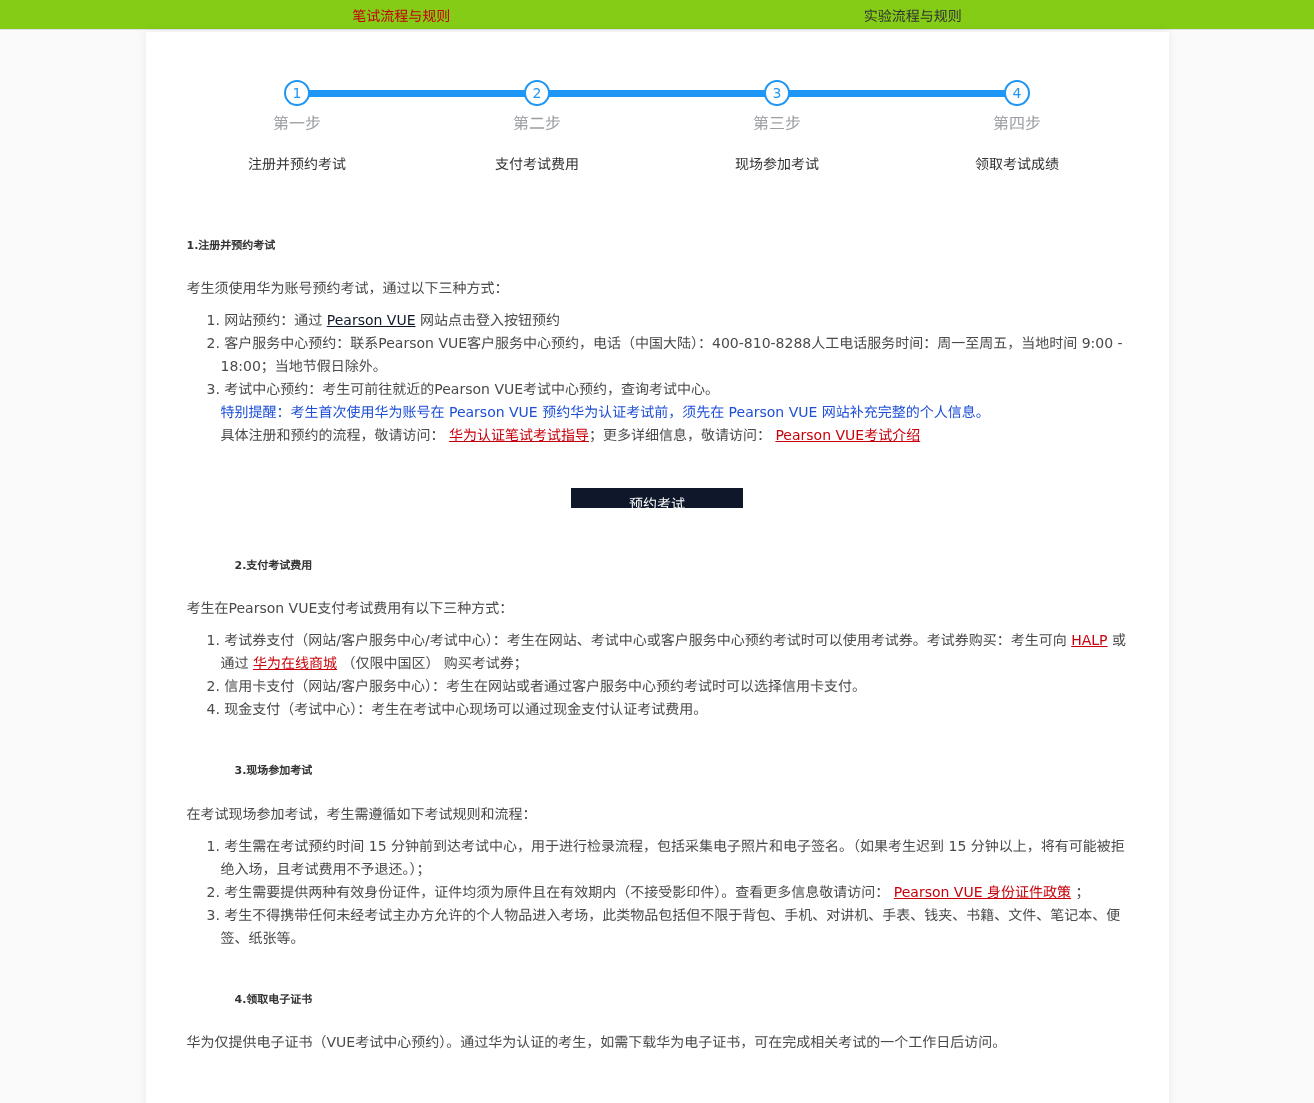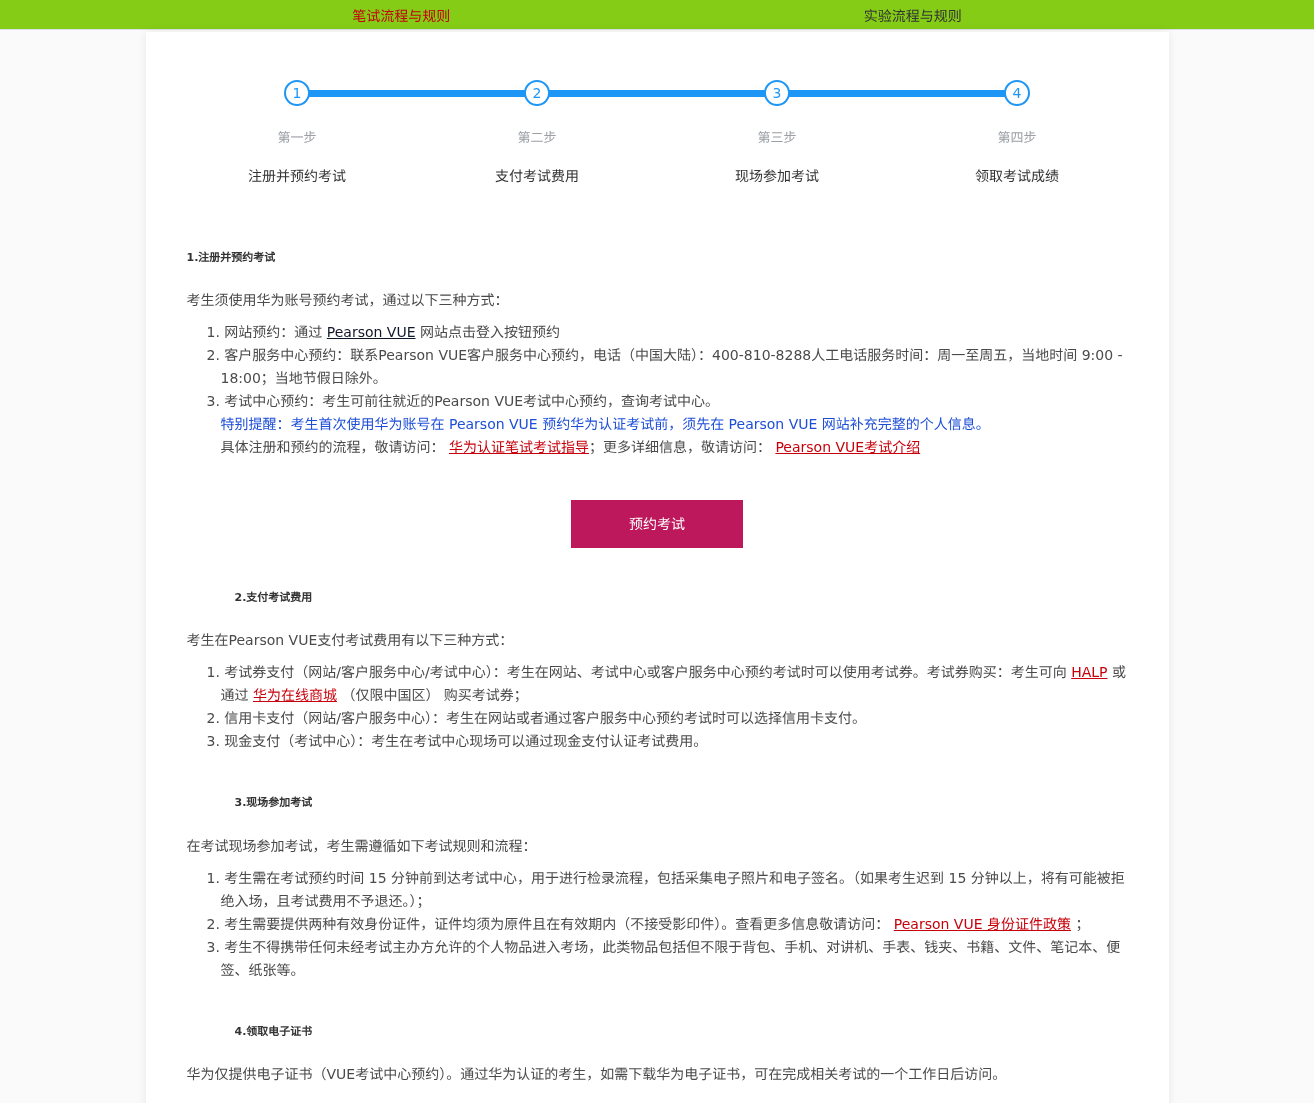--- a/index.html
+++ b/index.html
@@ -78,22 +78,22 @@
     background: #ffffff;
     border: 2px solid #1e96f5;
     color: #1e96f5;
     font-size: 14px;
     display: flex;
     align-items: center;
     justify-content: center;
     z-index: 1;
   }
   .step-sub {
-    margin-top: 21px;
-    font-size: 13px;
+    margin-top: 4px;
+    font-size: 16px;
     color: #9b9ea3;
   }
   .step-name {
     margin-top: 19px;
     font-size: 14px;
     color: #333;
   }
 
   
   .content { padding: 0 41px; font-size: 14px; line-height: 23px; color: #4a4a4a; }
@@ -115,25 +115,25 @@
   .note-red {
     margin-left: 34px;
     color: #1d4ed8;
   }
   .guide-line { margin-left: 34px; }
   .link-blue { color: #0f172a; text-decoration: underline; cursor: pointer; }
   .link-red  { color: #c7000b; text-decoration: underline; cursor: pointer; }
   .btn-row { text-align: center; }
   .btn {
     display: inline-block;
-    background: #be185d;
+    background: #0f172a;
     color: #ffffff;
     font-size: 14px;
     line-height: 32px;
-    height: 48px;
+    height: 20px;
     border: none;
     cursor: pointer;
     padding: 0;
   }
   .btn-book   { width: 172px; margin-top: 41px; }
 </style>
 </head>
 <body>
 
 <div class="topbar">
@@ -186,21 +186,21 @@
     </div>
     <div class="btn-row">
       <button class="btn btn-book">预约考试</button>
     </div>
 
     <h2 class="sec-title">2.支付考试费用</h2>
     <p class="intro">考生在Pearson VUE支付考试费用有以下三种方式：</p>
     <div class="olist">
       <div class="li"><span>1. 考试券支付（网站/客户服务中心/考试中心）：考生在网站、考试中心或客户服务中心预约考试时可以使用考试券。考试券购买：考生可向 </span><span class="link-red">HALP</span><span> 或通过 </span><span class="link-red">华为在线商城</span><span> （仅限中国区） 购买考试券；</span></div>
       <div class="li">2. 信用卡支付（网站/客户服务中心）：考生在网站或者通过客户服务中心预约考试时可以选择信用卡支付。</div>
-      <div class="li">3. 现金支付（考试中心）：考生在考试中心现场可以通过现金支付认证考试费用。</div>
+      <div class="li">4. 现金支付（考试中心）：考生在考试中心现场可以通过现金支付认证考试费用。</div>
     </div>
 
     <h2 class="sec-title">3.现场参加考试</h2>
     <p class="intro">在考试现场参加考试，考生需遵循如下考试规则和流程：</p>
     <div class="olist">
       <div class="li">1. 考生需在考试预约时间 15 分钟前到达考试中心，用于进行检录流程，包括采集电子照片和电子签名。（如果考生迟到 15 分钟以上，将有可能被拒绝入场，且考试费用不予退还。）；</div>
       <div class="li"><span>2. 考生需要提供两种有效身份证件，证件均须为原件且在有效期内（不接受影印件）。查看更多信息敬请访问： </span><span class="link-red">Pearson VUE 身份证件政策</span><span> ；</span></div>
       <div class="li">3. 考生不得携带任何未经考试主办方允许的个人物品进入考场，此类物品包括但不限于背包、手机、对讲机、手表、钱夹、书籍、文件、笔记本、便签、纸张等。</div>
     </div>
 

